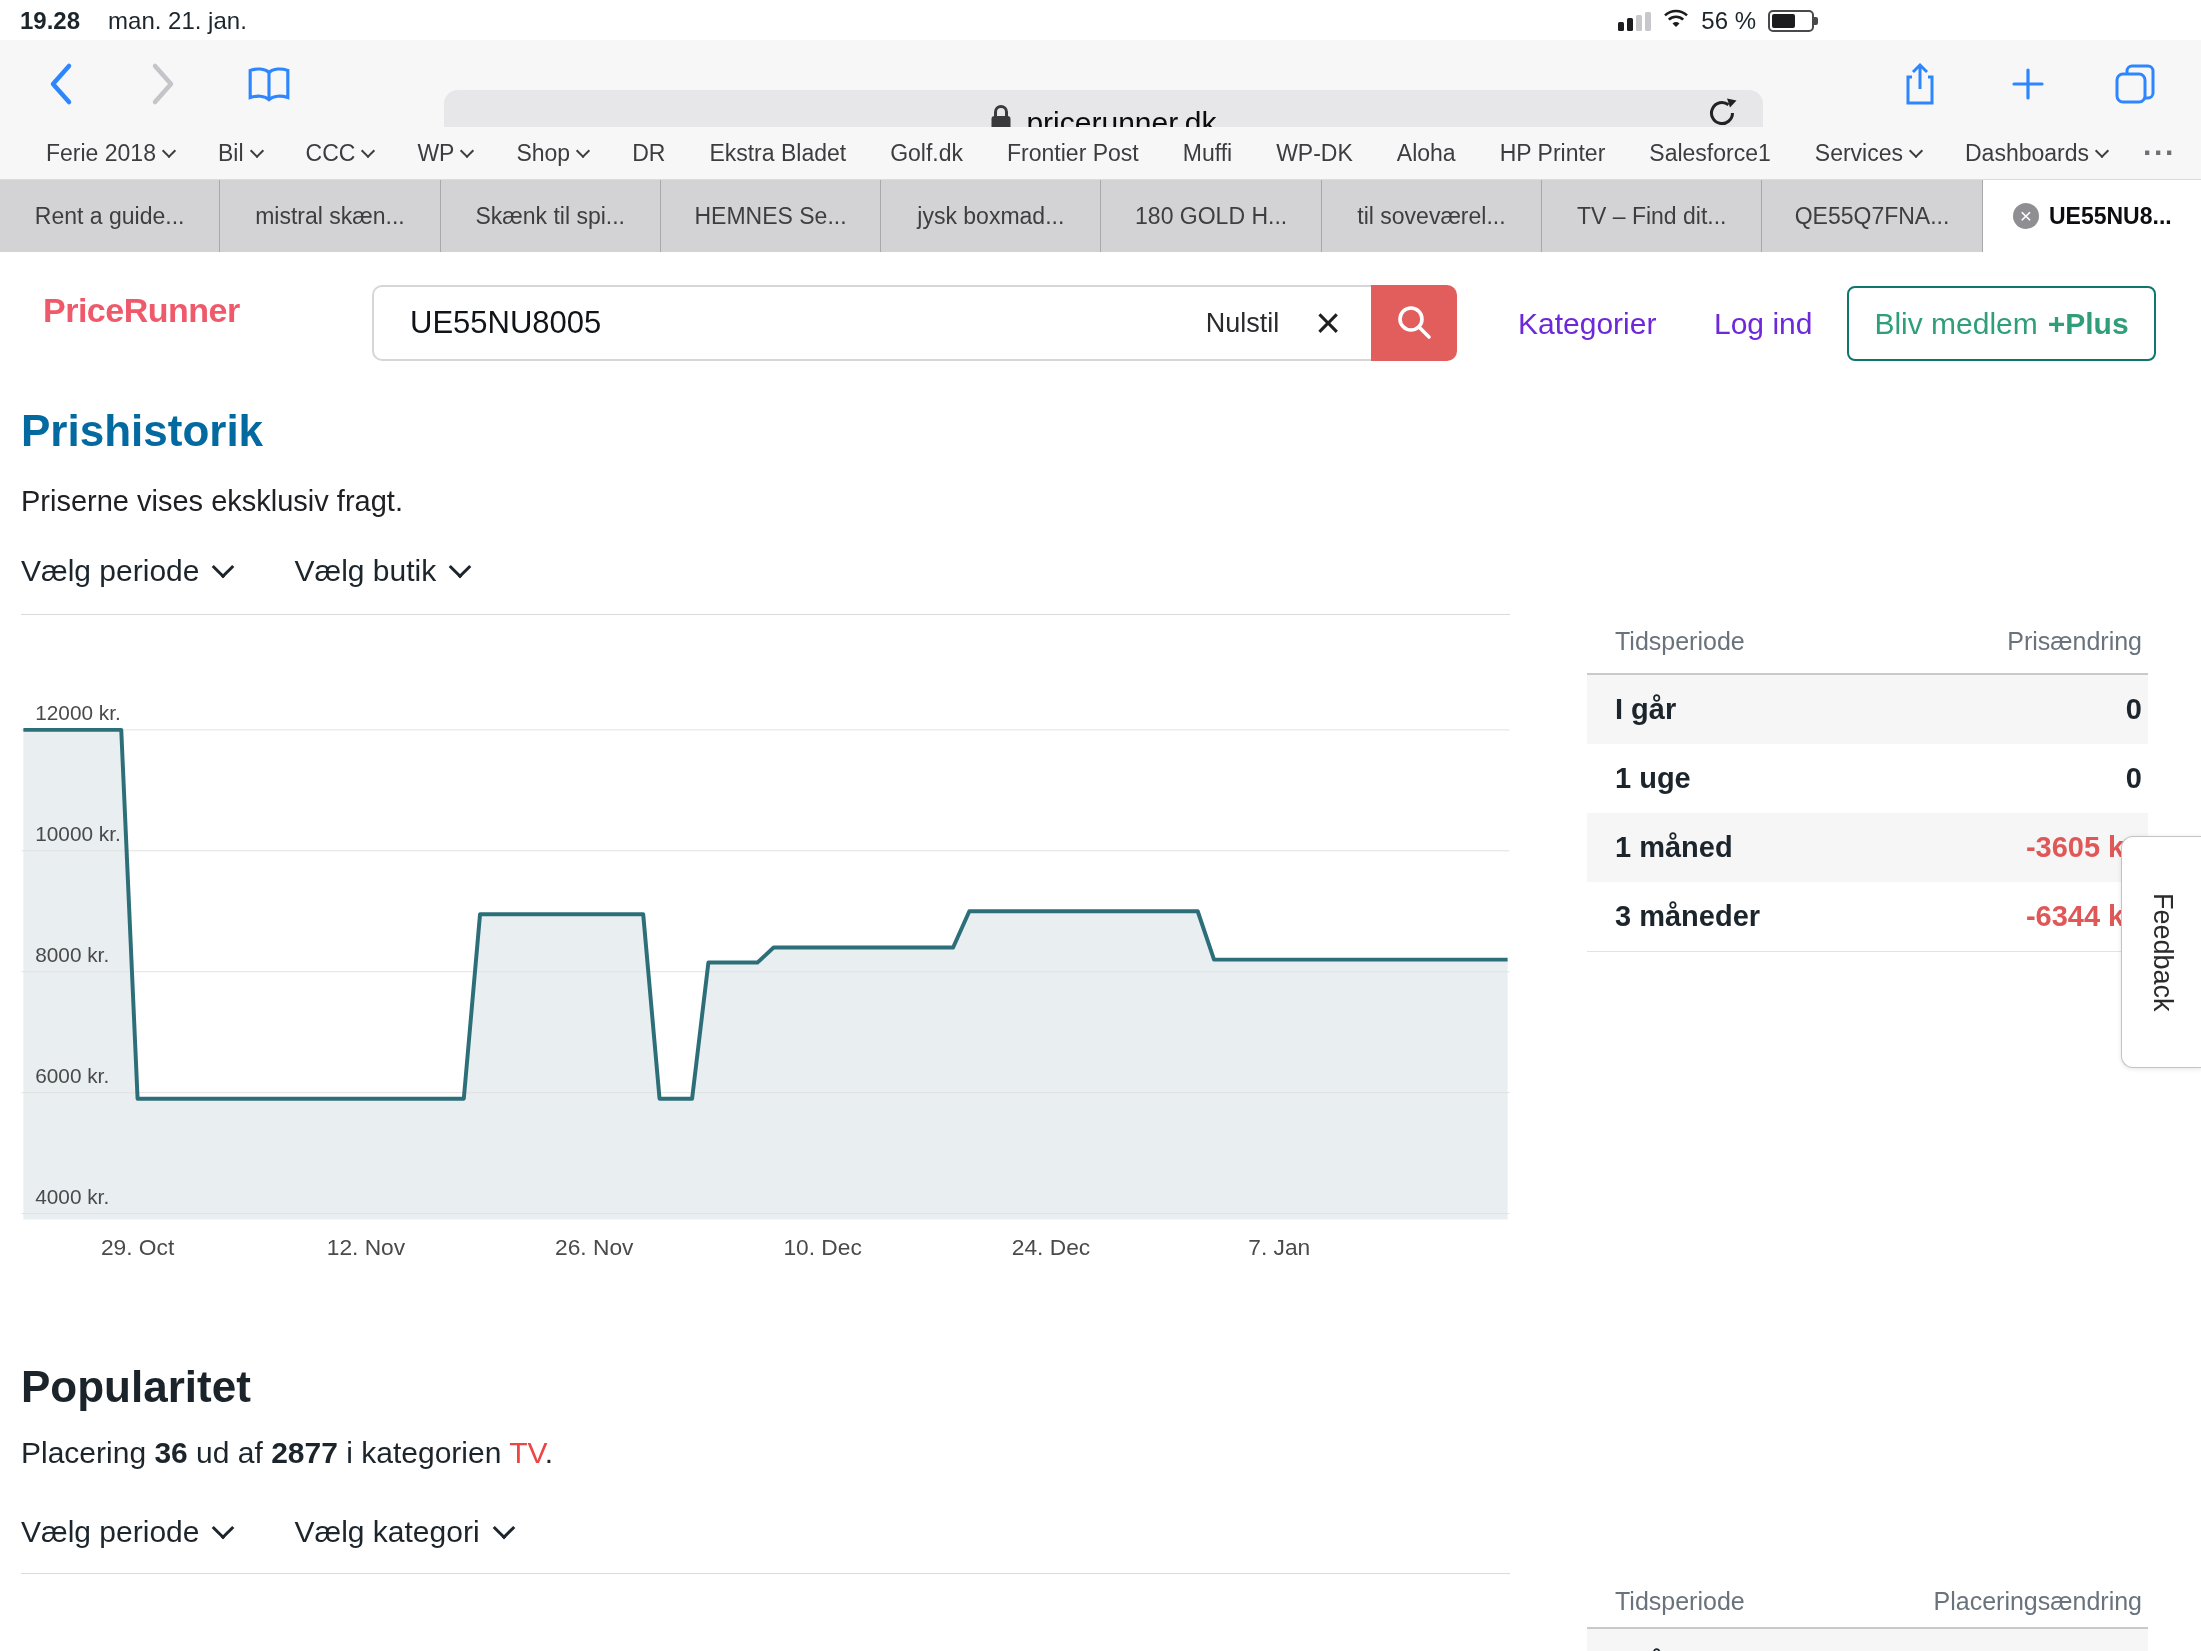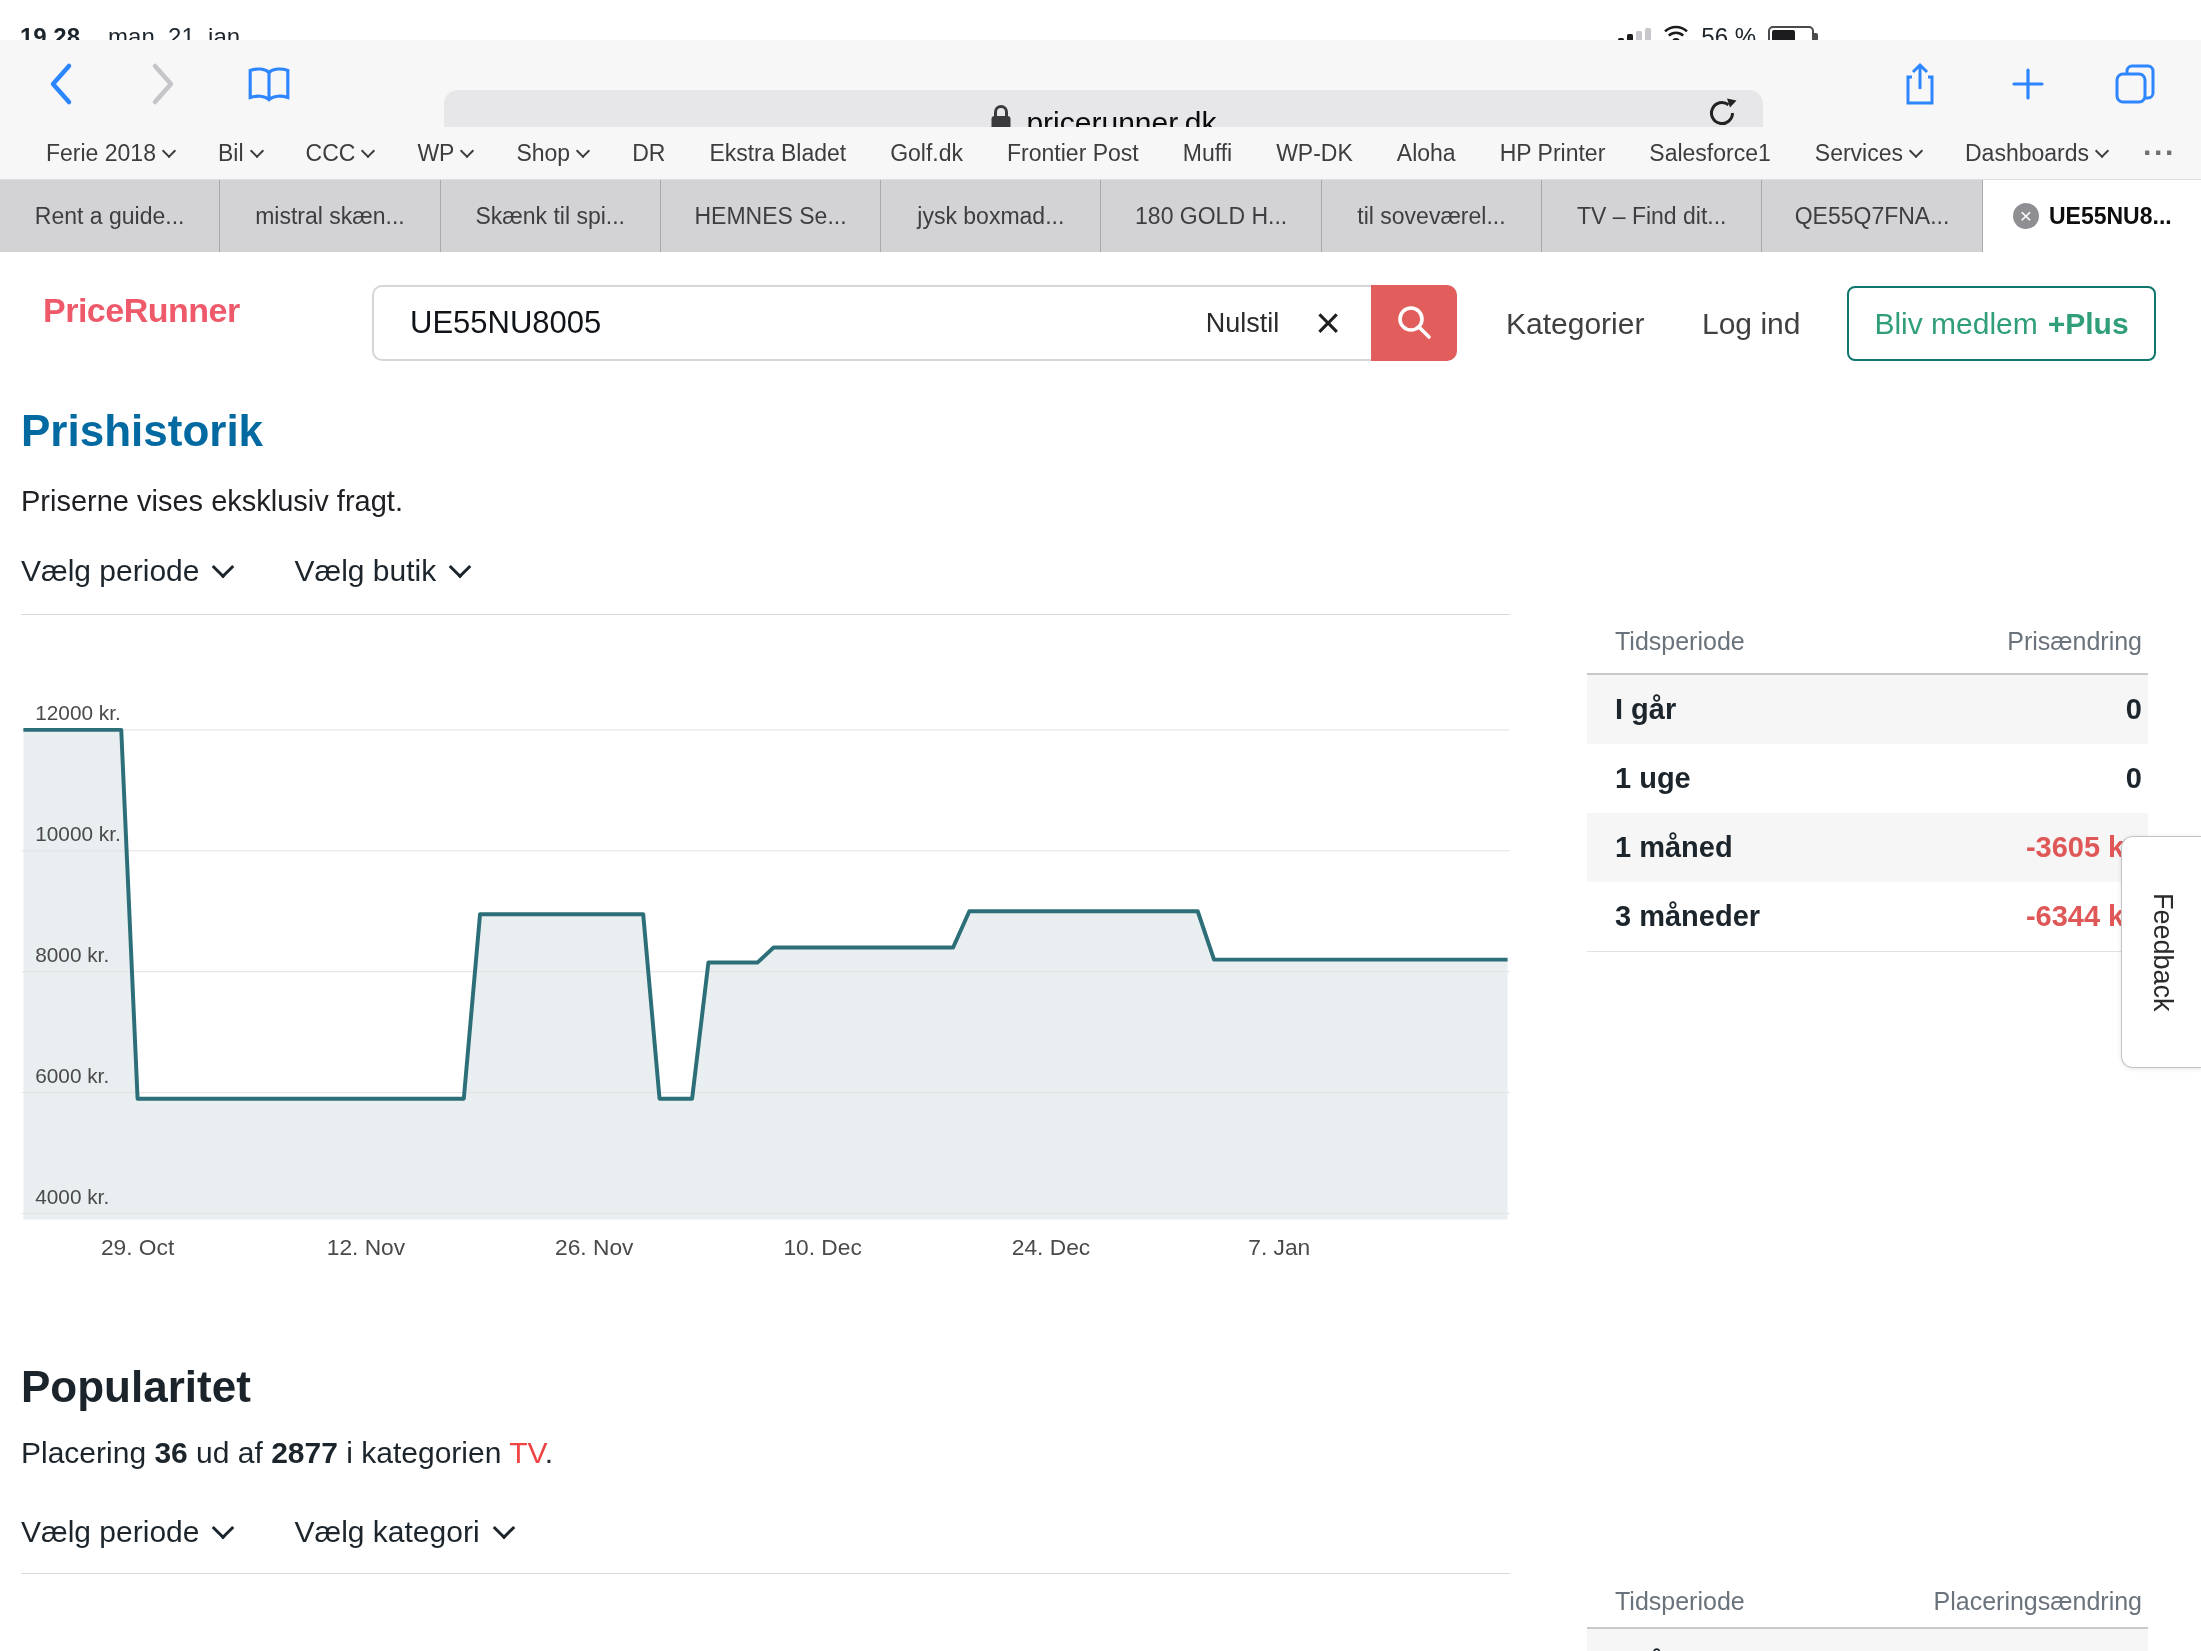--- a/index.html
+++ b/index.html
@@ -2,21 +2,21 @@
 <html><head>
 <meta charset="utf-8">
 <style>
   html,body{margin:0;padding:0;background:#fff;}
   #screen{position:relative;width:2202px;height:1651px;background:#fff;overflow:hidden;
           font-family:"Liberation Sans", sans-serif;color:#1c252c;}
 
   
   .status-bar{position:absolute;top:0;left:0;width:1832px;height:40px;display:flex;
               justify-content:space-between;align-items:center;padding:2px 18px 0 20px;
-              box-sizing:border-box;font-size:24px;background:#fff;margin-top:16px;}
+              box-sizing:border-box;font-size:24px;background:#fff;}
   .sb-left{display:flex;gap:28px;align-items:center;}
   .sb-time{font-weight:700;}
   .sb-right{display:flex;align-items:center;gap:12px;}
   .bars{display:flex;align-items:flex-end;gap:3px;height:20px;}
   .bar{width:6px;background:#1c1c1e;border-radius:1.5px;}
   .bar.off{background:#c8c8cc;}
   .batt{width:46px;height:22px;border:2px solid #4a4a4c;border-radius:5px;position:relative;box-sizing:border-box;}
   .batt-fill{position:absolute;left:2px;top:2px;bottom:2px;width:54%;background:#1c1c1e;border-radius:2px;}
   .batt-nub{position:absolute;right:-6px;top:5px;width:4px;height:8px;background:#4a4a4c;border-radius:0 2px 2px 0;}
 
@@ -53,21 +53,21 @@
   .logo{position:absolute;left:43px;top:291px;font-size:34px;font-weight:700;color:#ef5a6b;letter-spacing:-0.5px;}
   .search-wrap{position:absolute;left:372px;top:285px;height:76px;display:flex;}
   .search-box{width:999px;display:flex;align-items:center;border:2px solid #d6d6d8;border-right:none;
               border-radius:10px 0 0 10px;background:#fff;box-sizing:border-box;padding-left:34px;}
   .search-input{flex:1;border:none;outline:none;font-size:31px;color:#101418;font-family:inherit;background:transparent;}
   .reset-label{font-size:27px;color:#2b2b2e;margin-right:30px;}
   .clear-x{font-size:44px;color:#1f1f22;margin-right:24px;line-height:1;background:none;border:none;
            font-family:inherit;padding:0 6px;}
   .search-btn{width:86px;background:#e15e5d;border:none;border-radius:0 10px 10px 0;display:flex;
               align-items:center;justify-content:center;}
-  .nav-link{position:absolute;top:307px;font-size:30px;color:#404040;}
+  .nav-link{position:absolute;top:307px;font-size:30px;color:#6d28d9;margin-left:12px;}
   .member-btn{position:absolute;left:1847px;top:286px;width:309px;height:75px;background:#fff;
               border:2px solid #0f766e;border-radius:8px;box-sizing:border-box;display:flex;
               align-items:center;justify-content:center;gap:10px;font-size:30px;color:#2f9e79;}
   .member-plus{font-weight:700;}
 
   
   .ph-title{position:absolute;left:21px;top:406px;font-size:44px;font-weight:700;color:#0369a1;}
   .ph-sub{position:absolute;left:21px;top:485px;font-size:29px;color:#202024;}
   .filters{position:absolute;left:21px;top:554px;display:flex;gap:63px;font-size:30px;color:#1c252c;}
   .filters.pop{top:1515px;}

